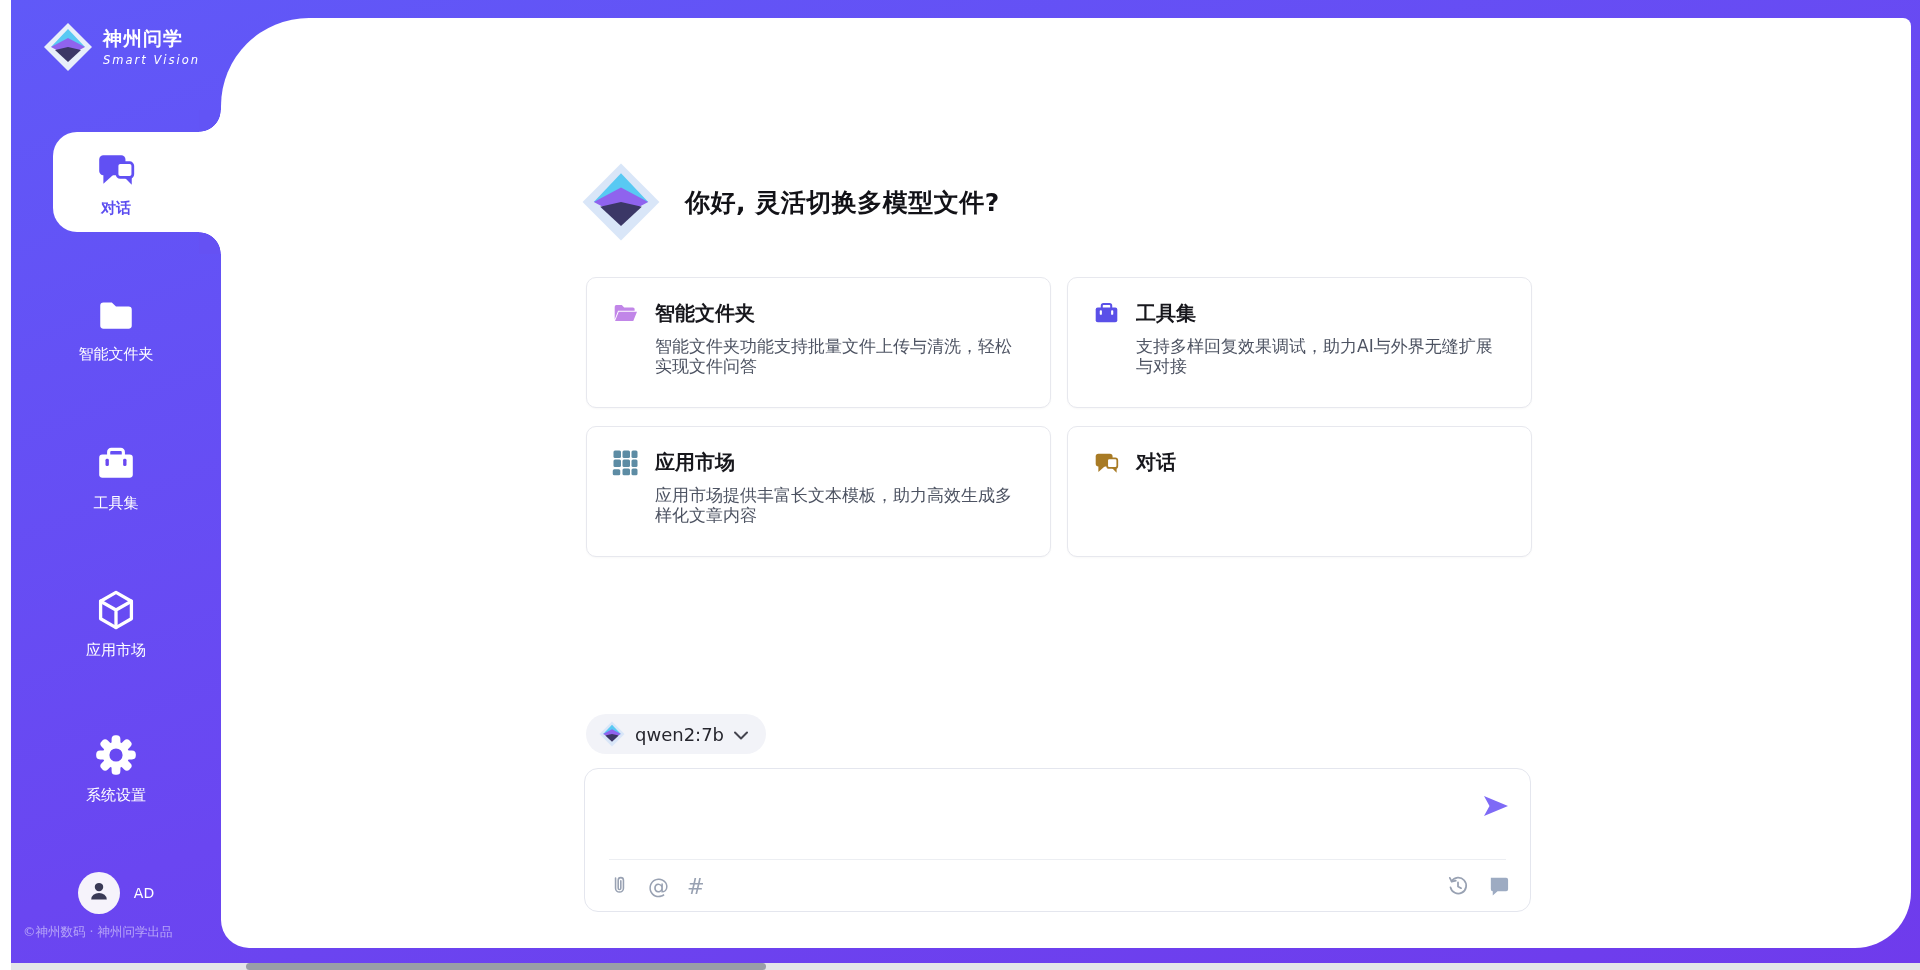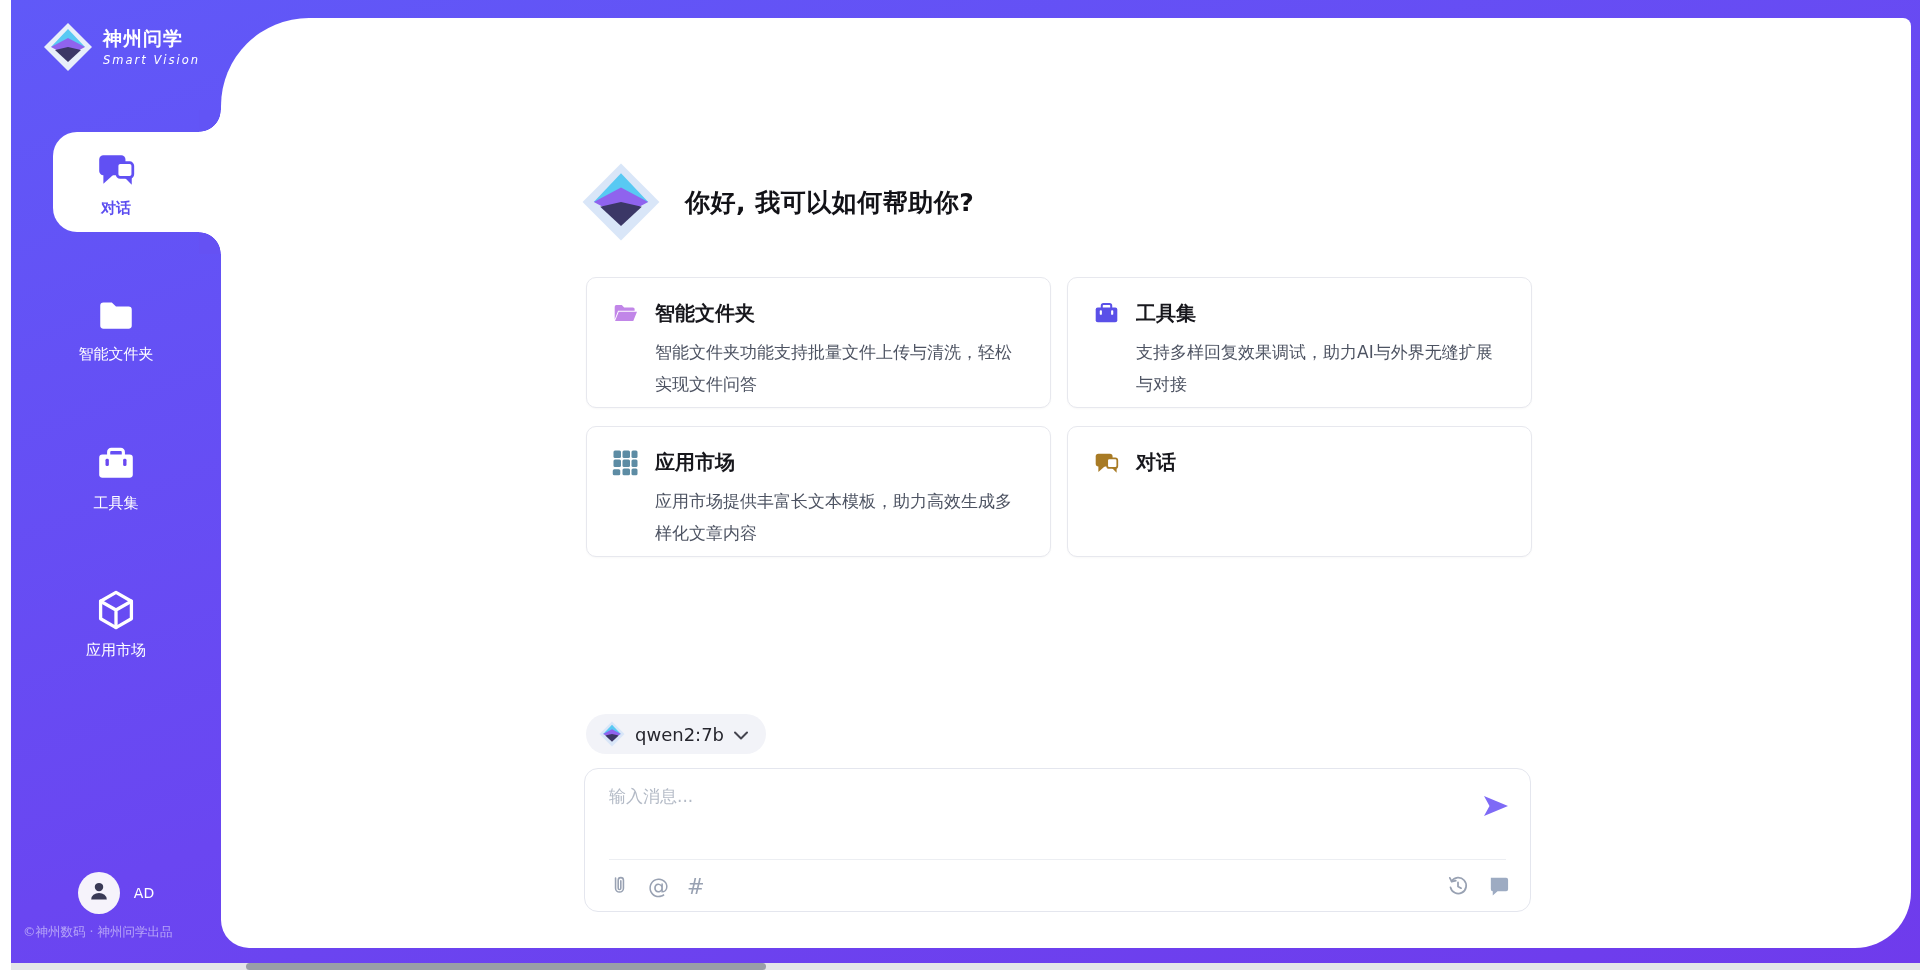--- a/index.html
+++ b/index.html
@@ -49,21 +49,21 @@
   .greeting h1 { font-size:25px; font-weight:700; color:#121217; letter-spacing:.5px; }
 
   
   .cards { position:absolute; left:575px; top:277px; width:946px;
            display:grid; grid-template-columns:1fr 1fr; gap:18px 16px; }
   .card { height:131px; background:#fff; border:1px solid #e7e8ee; border-radius:10px;
           padding:22px 24px 0 25px; cursor:pointer; box-shadow:0 1px 2px rgba(20,20,40,.03); }
   .card-head { display:flex; align-items:center; gap:16px; }
   .card-head .cicon { width:27px; height:27px; flex:0 0 auto; }
   .card-title { font-size:20px; font-weight:700; color:#17171c; }
-  .card-desc { margin-top:9px; padding-left:43px; font-size:17px; line-height:32px; color:#4d5362; }
+  .card-desc { margin-top:9px; padding-left:43px; font-size:17px; line-height:20px; color:#4d5362; }
 
   
   .model-pill { position:absolute; left:575px; top:714px; height:40px;
                 display:inline-flex; align-items:center; gap:10px;
                 background:#f2f3f8; border-radius:20px; padding:0 18px 0 13px; cursor:pointer; }
   .model-pill .logo { width:26px; height:26px; }
   .model-name { font-size:18px; color:#26262e; }
 
   
   .composer { position:absolute; left:573px; top:768px; width:947px; height:144px;
@@ -150,20 +150,40 @@
     <div class="nav-item ni-market">
       <span>
         <svg width="44" height="44" viewBox="0 0 40 40" fill="none" stroke="#fff" stroke-width="3" stroke-linejoin="round" stroke-linecap="round">
           <path d="M20 4 L34 12 V28 L20 36 L6 28 V12 Z"></path>
           <path d="M6 12 L20 20 L34 12 M20 20 V36"></path>
         </svg>
       </span>
       <span class="nav-label">应用市场</span>
     </div>
 
+    <div class="nav-item ni-settings">
+      <span>
+        <svg width="44" height="44" viewBox="0 0 40 40">
+          <defs>
+              <mask id="gearhole">
+                <rect width="40" height="40" fill="#fff"></rect>
+                <circle cx="20" cy="20" r="6" fill="#000"></circle>
+              </mask>
+            </defs>
+          <g mask="url(#gearhole)" fill="#fff">
+            <circle cx="20" cy="20" r="12"></circle>
+            <rect x="16" y="2" width="8" height="36" rx="3.5"></rect>
+            <rect x="16" y="2" width="8" height="36" rx="3.5" transform="rotate(45 20 20)"></rect>
+            <rect x="16" y="2" width="8" height="36" rx="3.5" transform="rotate(90 20 20)"></rect>
+            <rect x="16" y="2" width="8" height="36" rx="3.5" transform="rotate(135 20 20)"></rect>
+          </g>
+        </svg>
+      </span>
+      <span class="nav-label">系统设置</span>
+    </div>
 
     <div class="user-row">
       <span class="avatar">
         <span>
           <svg width="26" height="26" viewBox="0 0 40 40" fill="#3a3a55">
             <circle cx="20" cy="14" r="6.5"></circle>
             <path d="M8 33 a12 10 0 0 1 24 0 z"></path>
           </svg>
         </span>
       </span>
@@ -175,21 +195,21 @@
 
   <div class="greeting">
     <span class="logo">
       <svg viewBox="0 0 100 100" width="80" height="80">
         <polygon points="50,2 98,50 50,98 2,50" fill="#d9e6f8"></polygon>
         <polygon points="50,14 84,50 16,50" fill="#58c9f3"></polygon>
         <polygon points="50,32 84,50 50,68 16,50" fill="#8f63ee"></polygon>
         <polygon points="50,50 76,56 50,80 24,56" fill="#3b3766"></polygon>
       </svg>
     </span>
-    <h1>你好, 我可以如何帮助你?</h1>
+    <h1>你好, 灵活切换多模型文件?</h1>
   </div>
 
   <div class="cards">
 
     <div class="card">
       <div class="card-head">
         <span class="cicon">
           <svg viewBox="0 0 40 40" width="27" height="27">
             <path d="M4 10 a2.5 2.5 0 0 1 2.5-2.5 h8 l3.5 3.5 H31 a2.5 2.5 0 0 1 2.5 2.5 v2.5 H9 L4 29 z" fill="#c186e8"></path>
             <polygon points="10,17.5 37,17.5 31.5,31 4.5,31" fill="#c186e8"></polygon>
@@ -261,21 +281,20 @@
     </span>
     <span class="model-name">qwen2:7b</span>
     <span>
       <svg width="14" height="9" viewBox="0 0 14 8" fill="none" stroke="#45454f" stroke-width="2" stroke-linecap="round" stroke-linejoin="round">
         <path d="M1 1 L7 7 L13 1"></path>
       </svg>
     </span>
   </div>
 
   <div class="composer">
-    <textarea placeholder="输入消息..." style=""></textarea>
     <button class="send-btn">
       <span>
         <svg width="26" height="22" viewBox="0 0 26 22">
           <path d="M1 1 L25 11 L1 21 L6.5 11 Z" fill="#7e6af6"></path>
         </svg>
       </span>
     </button>
     <div class="divider"></div>
     <div class="toolbar">
       <div class="tb-left">

